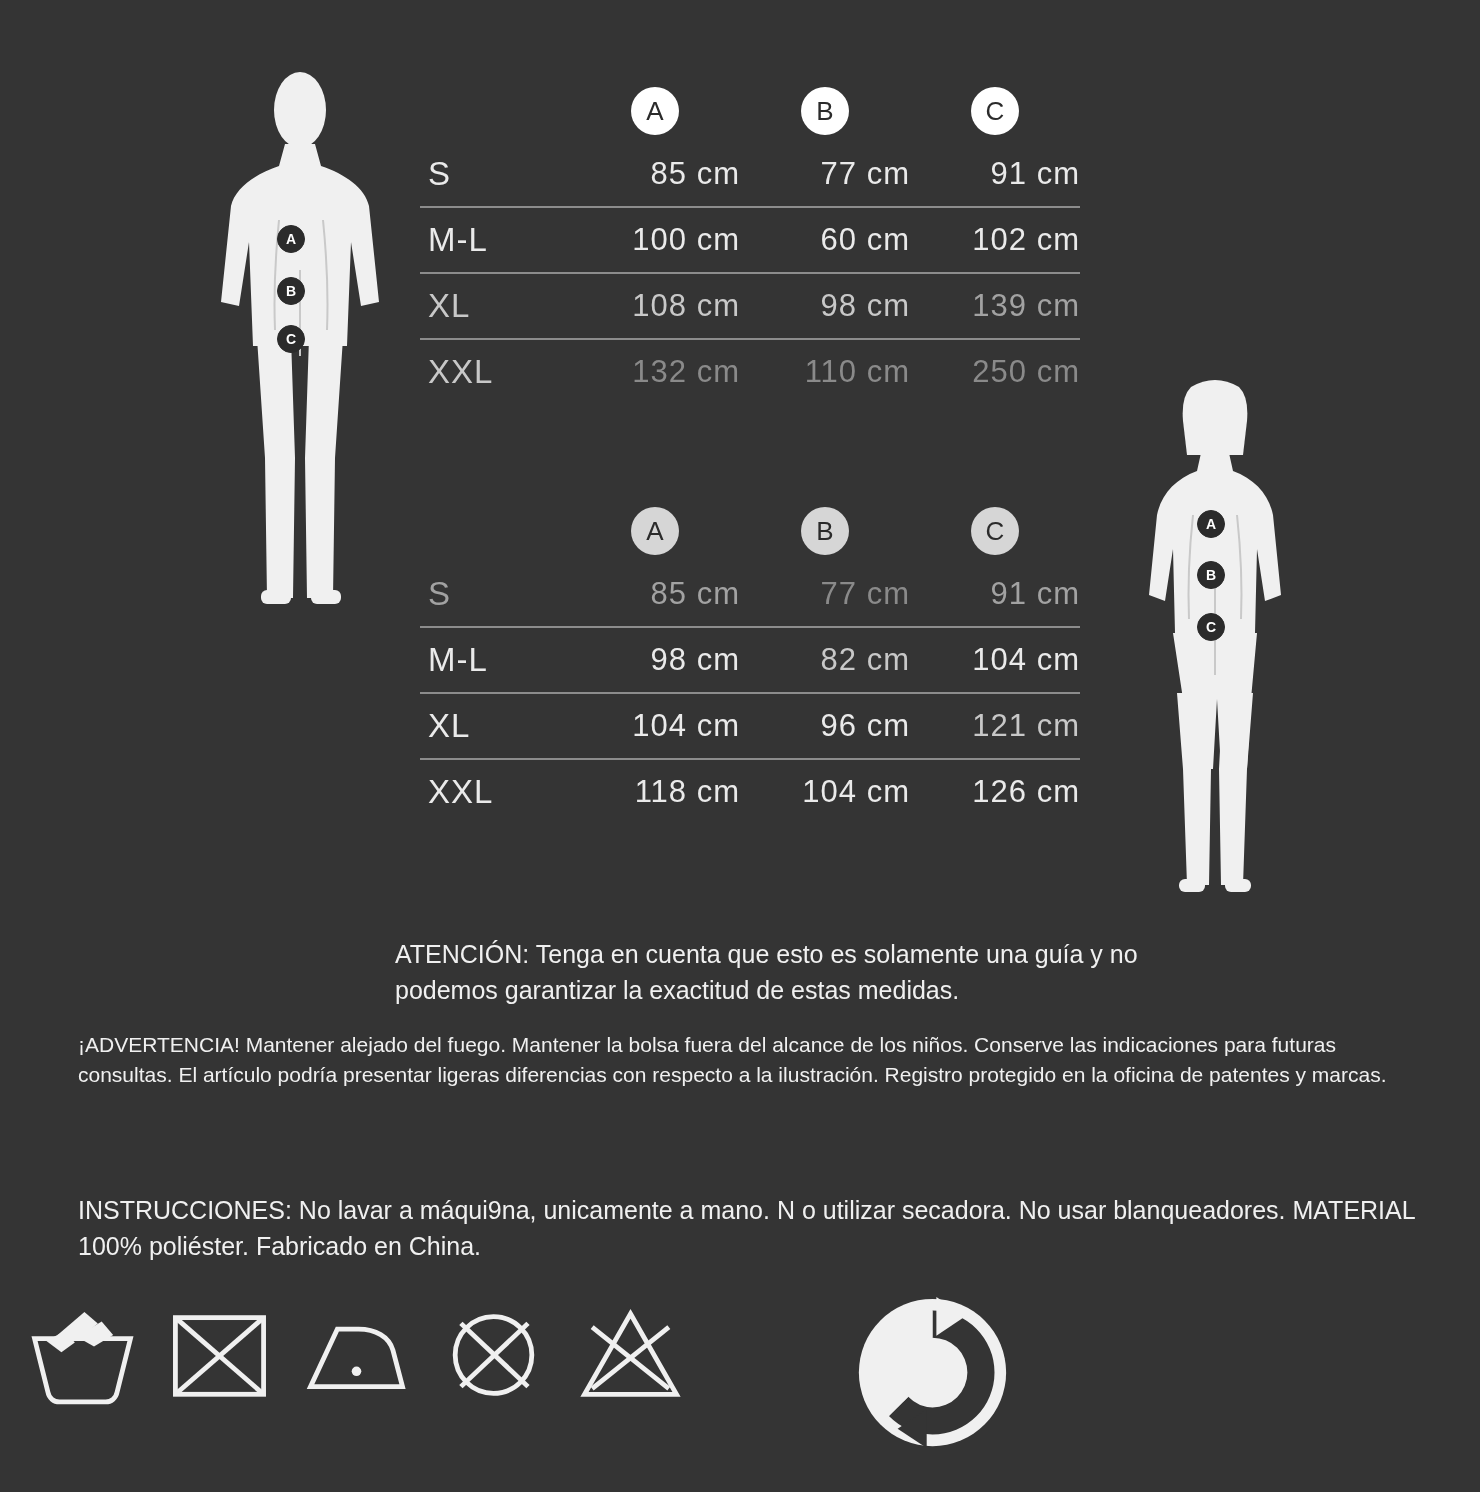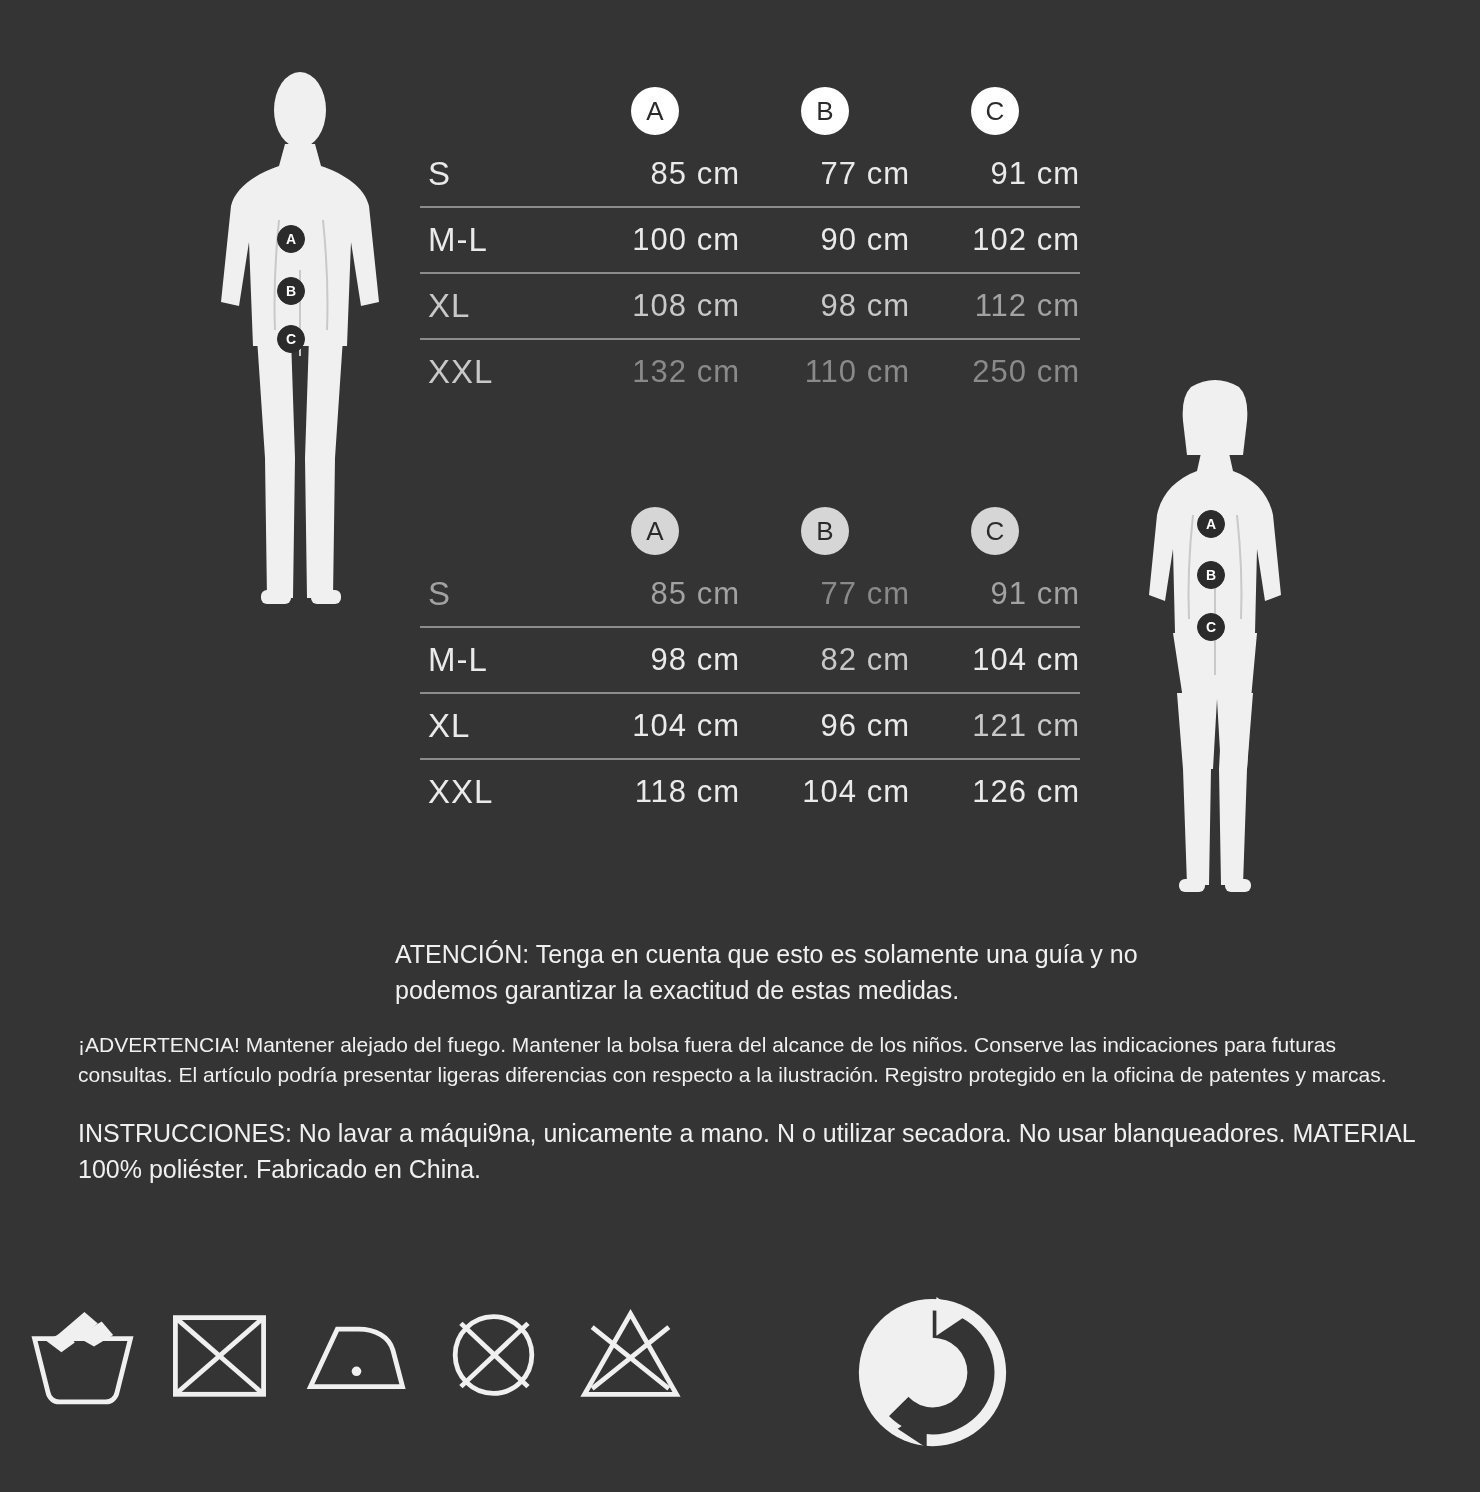--- a/index.html
+++ b/index.html
@@ -108,21 +108,21 @@
     left: 78px;
     top: 1030px;
     width: 1310px;
     font-size: 21px;
     line-height: 1.45;
     color: #f0f0f0;
   }
   .instructions {
     position: absolute;
     left: 78px;
-    top: 1115px;
+    top: 1192px;
     width: 1340px;
     font-size: 25px;
     line-height: 1.45;
     color: #f0f0f0;
   }
 
   
   .care-icons {
     position: absolute;
     left: 25px;
@@ -202,28 +202,28 @@
 
   <div class="data-row">
     <div class="cell-size fade-1">S</div>
     <div class="cell fade-1">85 cm</div>
     <div class="cell fade-1">77 cm</div>
     <div class="cell fade-1">91 cm</div>
   </div>
   <div class="data-row">
     <div class="cell-size fade-1">M-L</div>
     <div class="cell fade-1">100 cm</div>
-    <div class="cell fade-1">90 cm</div>
+    <div class="cell fade-1">60 cm</div>
     <div class="cell fade-1">102 cm</div>
   </div>
   <div class="data-row">
     <div class="cell-size fade-2">XL</div>
     <div class="cell fade-2">108 cm</div>
     <div class="cell fade-2">98 cm</div>
-    <div class="cell fade-3">112 cm</div>
+    <div class="cell fade-3">139 cm</div>
   </div>
   <div class="data-row">
     <div class="cell-size fade-2">XXL</div>
     <div class="cell fade-4">132 cm</div>
     <div class="cell fade-4">110 cm</div>
     <div class="cell fade-4">250 cm</div>
   </div>
 </div>
 
 <div class="table" id="table-women">

